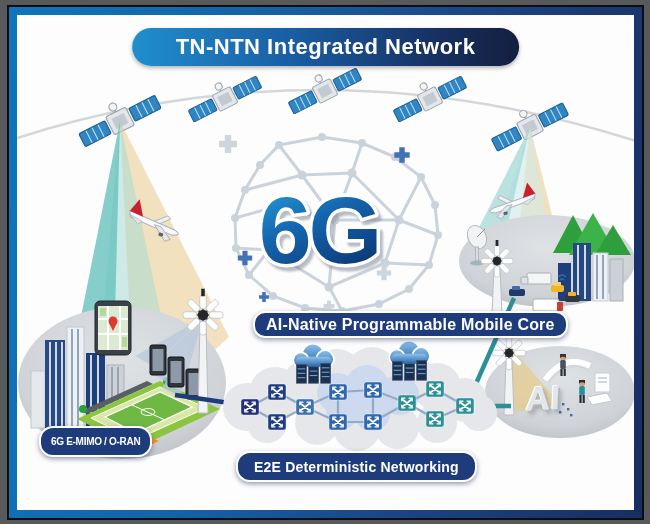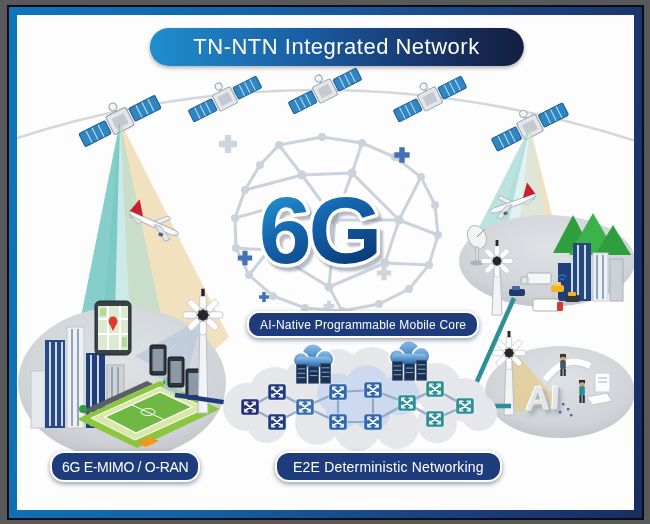--- a/index.html
+++ b/index.html
@@ -2,31 +2,31 @@
 <html><head>
 <meta charset="utf-8">
 <style>
   html,body{margin:0;padding:0;background:#58595b;font-family:"Liberation Sans",sans-serif;}
   #stage{position:relative;width:650px;height:524px;background:#58595b;overflow:hidden;}
   #black-ring{position:absolute;left:7px;top:5px;right:6px;bottom:4px;background:#0b0d10;}
   #border-grad{position:absolute;inset:2px;background:linear-gradient(100deg,#0e76bc 0%,#1463a8 35%,#1c4180 70%,#182e60 100%);}
   #canvas{position:absolute;inset:8px;background:#fdfdfe;}
   #scene-svg{position:absolute;inset:0;width:100%;height:100%;}
   .pill{position:absolute;display:inline-flex;align-items:center;justify-content:center;
-        background:#1e3c7c;color:#fff;font-weight:normal;white-space:nowrap;
+        background:#1e3c7c;color:#fff;font-weight:bold;white-space:nowrap;
         border:2.5px solid #fff;border-radius:16px;box-shadow:0 2px 5px rgba(25,35,70,.45);
-        letter-spacing:.2px;margin-left:11px;}
+        letter-spacing:.2px;}
   #title-pill{left:50%;top:13px;transform:translateX(-50%);height:38px;padding:0 44px;
         font-size:22px;border:none;border-radius:20px;letter-spacing:.5px;
         background:linear-gradient(90deg,#1f8fcd 0%,#1a5fa5 40%,#172f60 80%,#131f3f 100%);
         box-shadow:0 2px 4px rgba(0,0,0,.3);}
   #ntn-pill{left:420px;top:118px;height:29px;padding:0 14px;font-size:15.5px;border-width:3px;border-radius:16px;}
-  #core-pill{left:219px;top:296px;height:23px;padding:0 11px;font-size:12px;border-width:2px;border-radius:12px;}
-  #e2e-pill{left:247px;top:436px;height:27px;padding:0 16px;font-size:14px;border-radius:14px;}
-  #emimo-pill{left:22px;top:436px;height:27px;padding:0 10px;font-size:14px;letter-spacing:-.3px;border-radius:14px;}
+  #core-pill{left:236px;top:296px;height:23px;padding:0 11px;font-size:16px;border-width:2px;border-radius:12px;}
+  #e2e-pill{left:219px;top:436px;height:27px;padding:0 16px;font-size:14px;border-radius:14px;}
+  #emimo-pill{left:22px;top:411px;height:27px;padding:0 10px;font-size:10px;letter-spacing:-.3px;border-radius:14px;}
   #airan-pill{left:500px;top:437px;height:26px;padding:0 15px;font-size:14px;border-radius:13px;}
   #ai-ground{position:absolute;left:509px;top:366px;font-size:34px;line-height:1;font-weight:bold;
         color:#e3e6e9;transform:skewX(-6deg) rotate(-3deg);
         text-shadow:-1px -1px 0 #ffffff,2px 2px 0 #b0b6bd,3px 4px 4px rgba(60,70,85,.35);}
   svg text{font-family:"Liberation Sans",sans-serif;}
 </style>
 </head>
 <body>
 
 <div id="stage">

